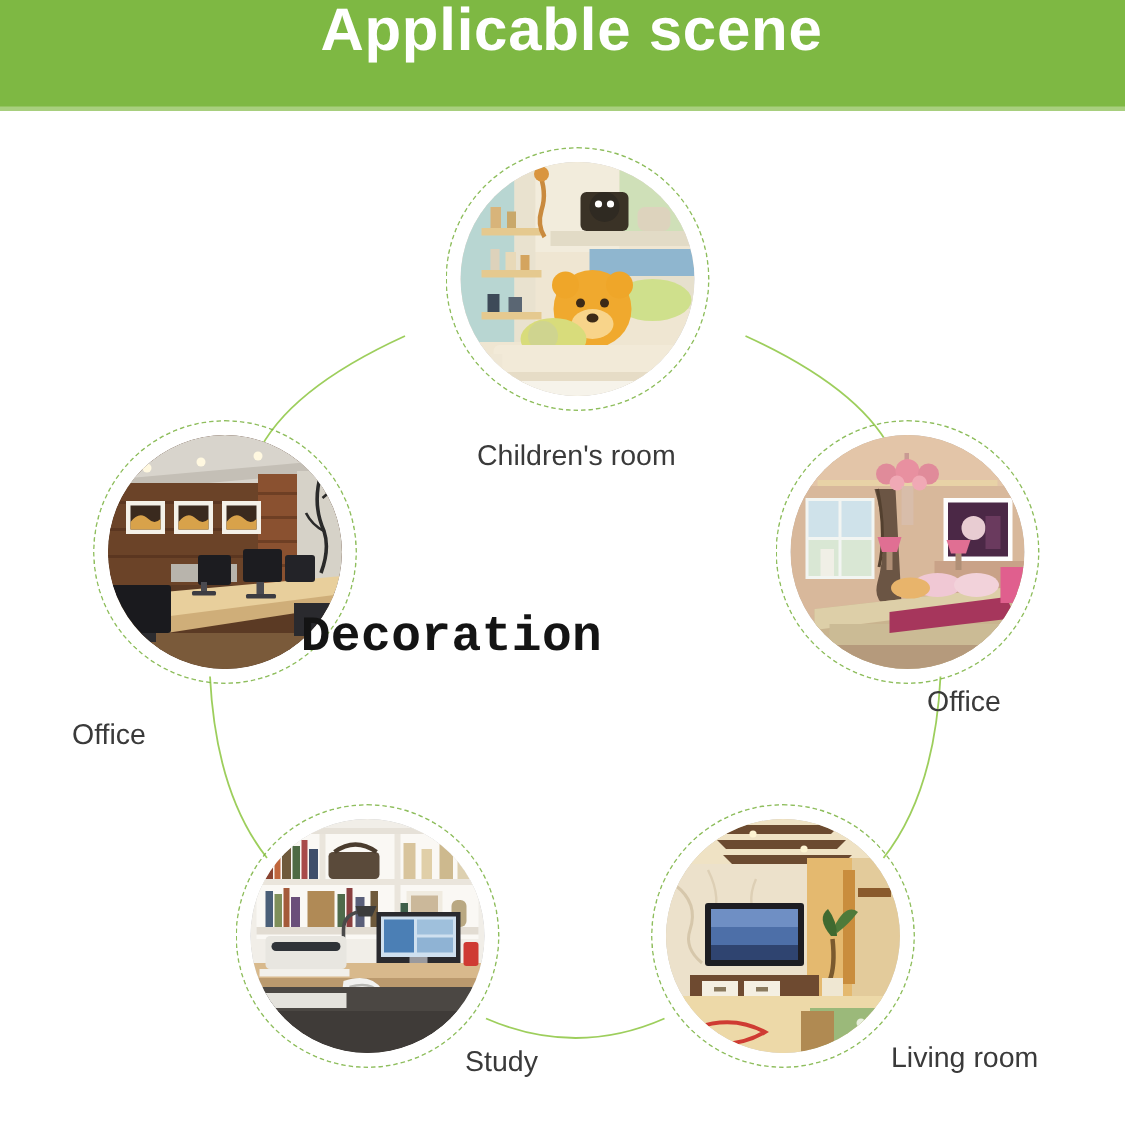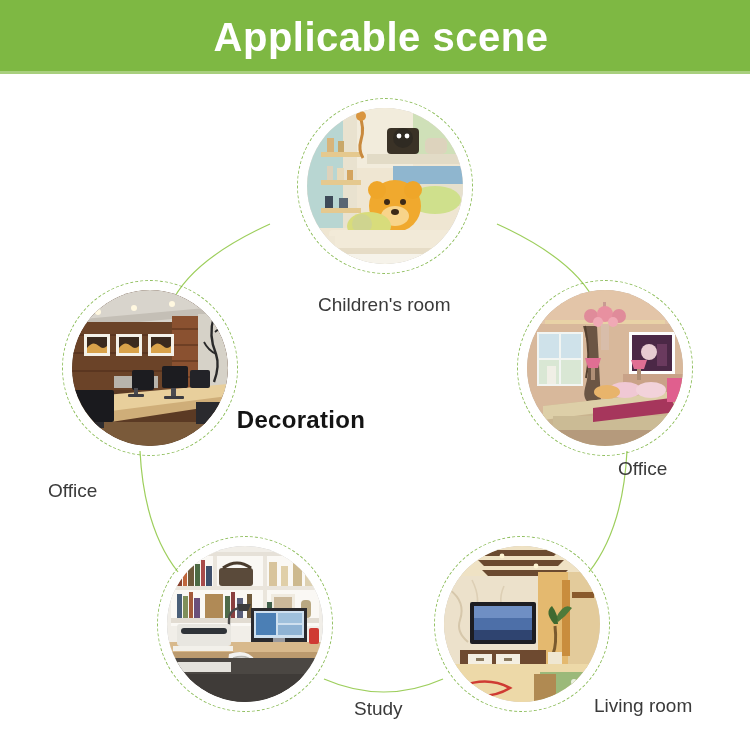--- a/index.html
+++ b/index.html
@@ -17,21 +17,20 @@
 
   
   #header-banner {
     position: absolute;
     left: 0;
     top: 0;
     width: 750px;
     height: 74px;
     background: #7eb843;
     display: flex;
-    align-items: center;
     justify-content: center;
     box-sizing: border-box;
     padding-left: 12px;
   }
   #header-banner::after {
     content: "";
     position: absolute;
     left: 0;
     bottom: 0;
     width: 100%;
@@ -65,25 +64,25 @@
     pointer-events: none;
   }
 
   
   #center-label {
     position: absolute;
     left: 0;
     top: 332px;
     width: 602px;
     text-align: center;
-    font-size: 24px;
+    font-size: 33px;
     font-weight: bold;
     color: #141414;
     letter-spacing: 0.3px;
-    font-family: Liberation Sans, sans-serif;
+    font-family: Liberation Mono, monospace;
   }
 
   
   .scene-node {
     position: absolute;
     width: 176px;
     height: 176px;
   }
   .node-ring {
     position: absolute;
@@ -123,21 +122,21 @@
   
   #node-children  { left: 297px; top: 24px; }
   #node-bedroom   { left: 517px; top: 206px; }
   #node-living    { left: 434px; top: 462px; }
   #node-study     { left: 157px; top: 462px; }
   #node-office    { left: 62px;  top: 206px; }
 
   #label-children { left: 306px; top: 221px; margin-left: 12px; }
   #label-bedroom  { left: 618px; top: 385px; }
   #label-living   { left: 594px; top: 622px; }
-  #label-study    { left: 310px; top: 625px; margin-left: 44px; }
+  #label-study    { left: 310px; top: 625px; }
   #label-office   { left: 48px;  top: 407px; }
 </style>
 </head>
 <body>
 
 <div id="header-banner">
   <div id="header-title">Applicable scene</div>
 </div>
 
 <div id="diagram-stage">

